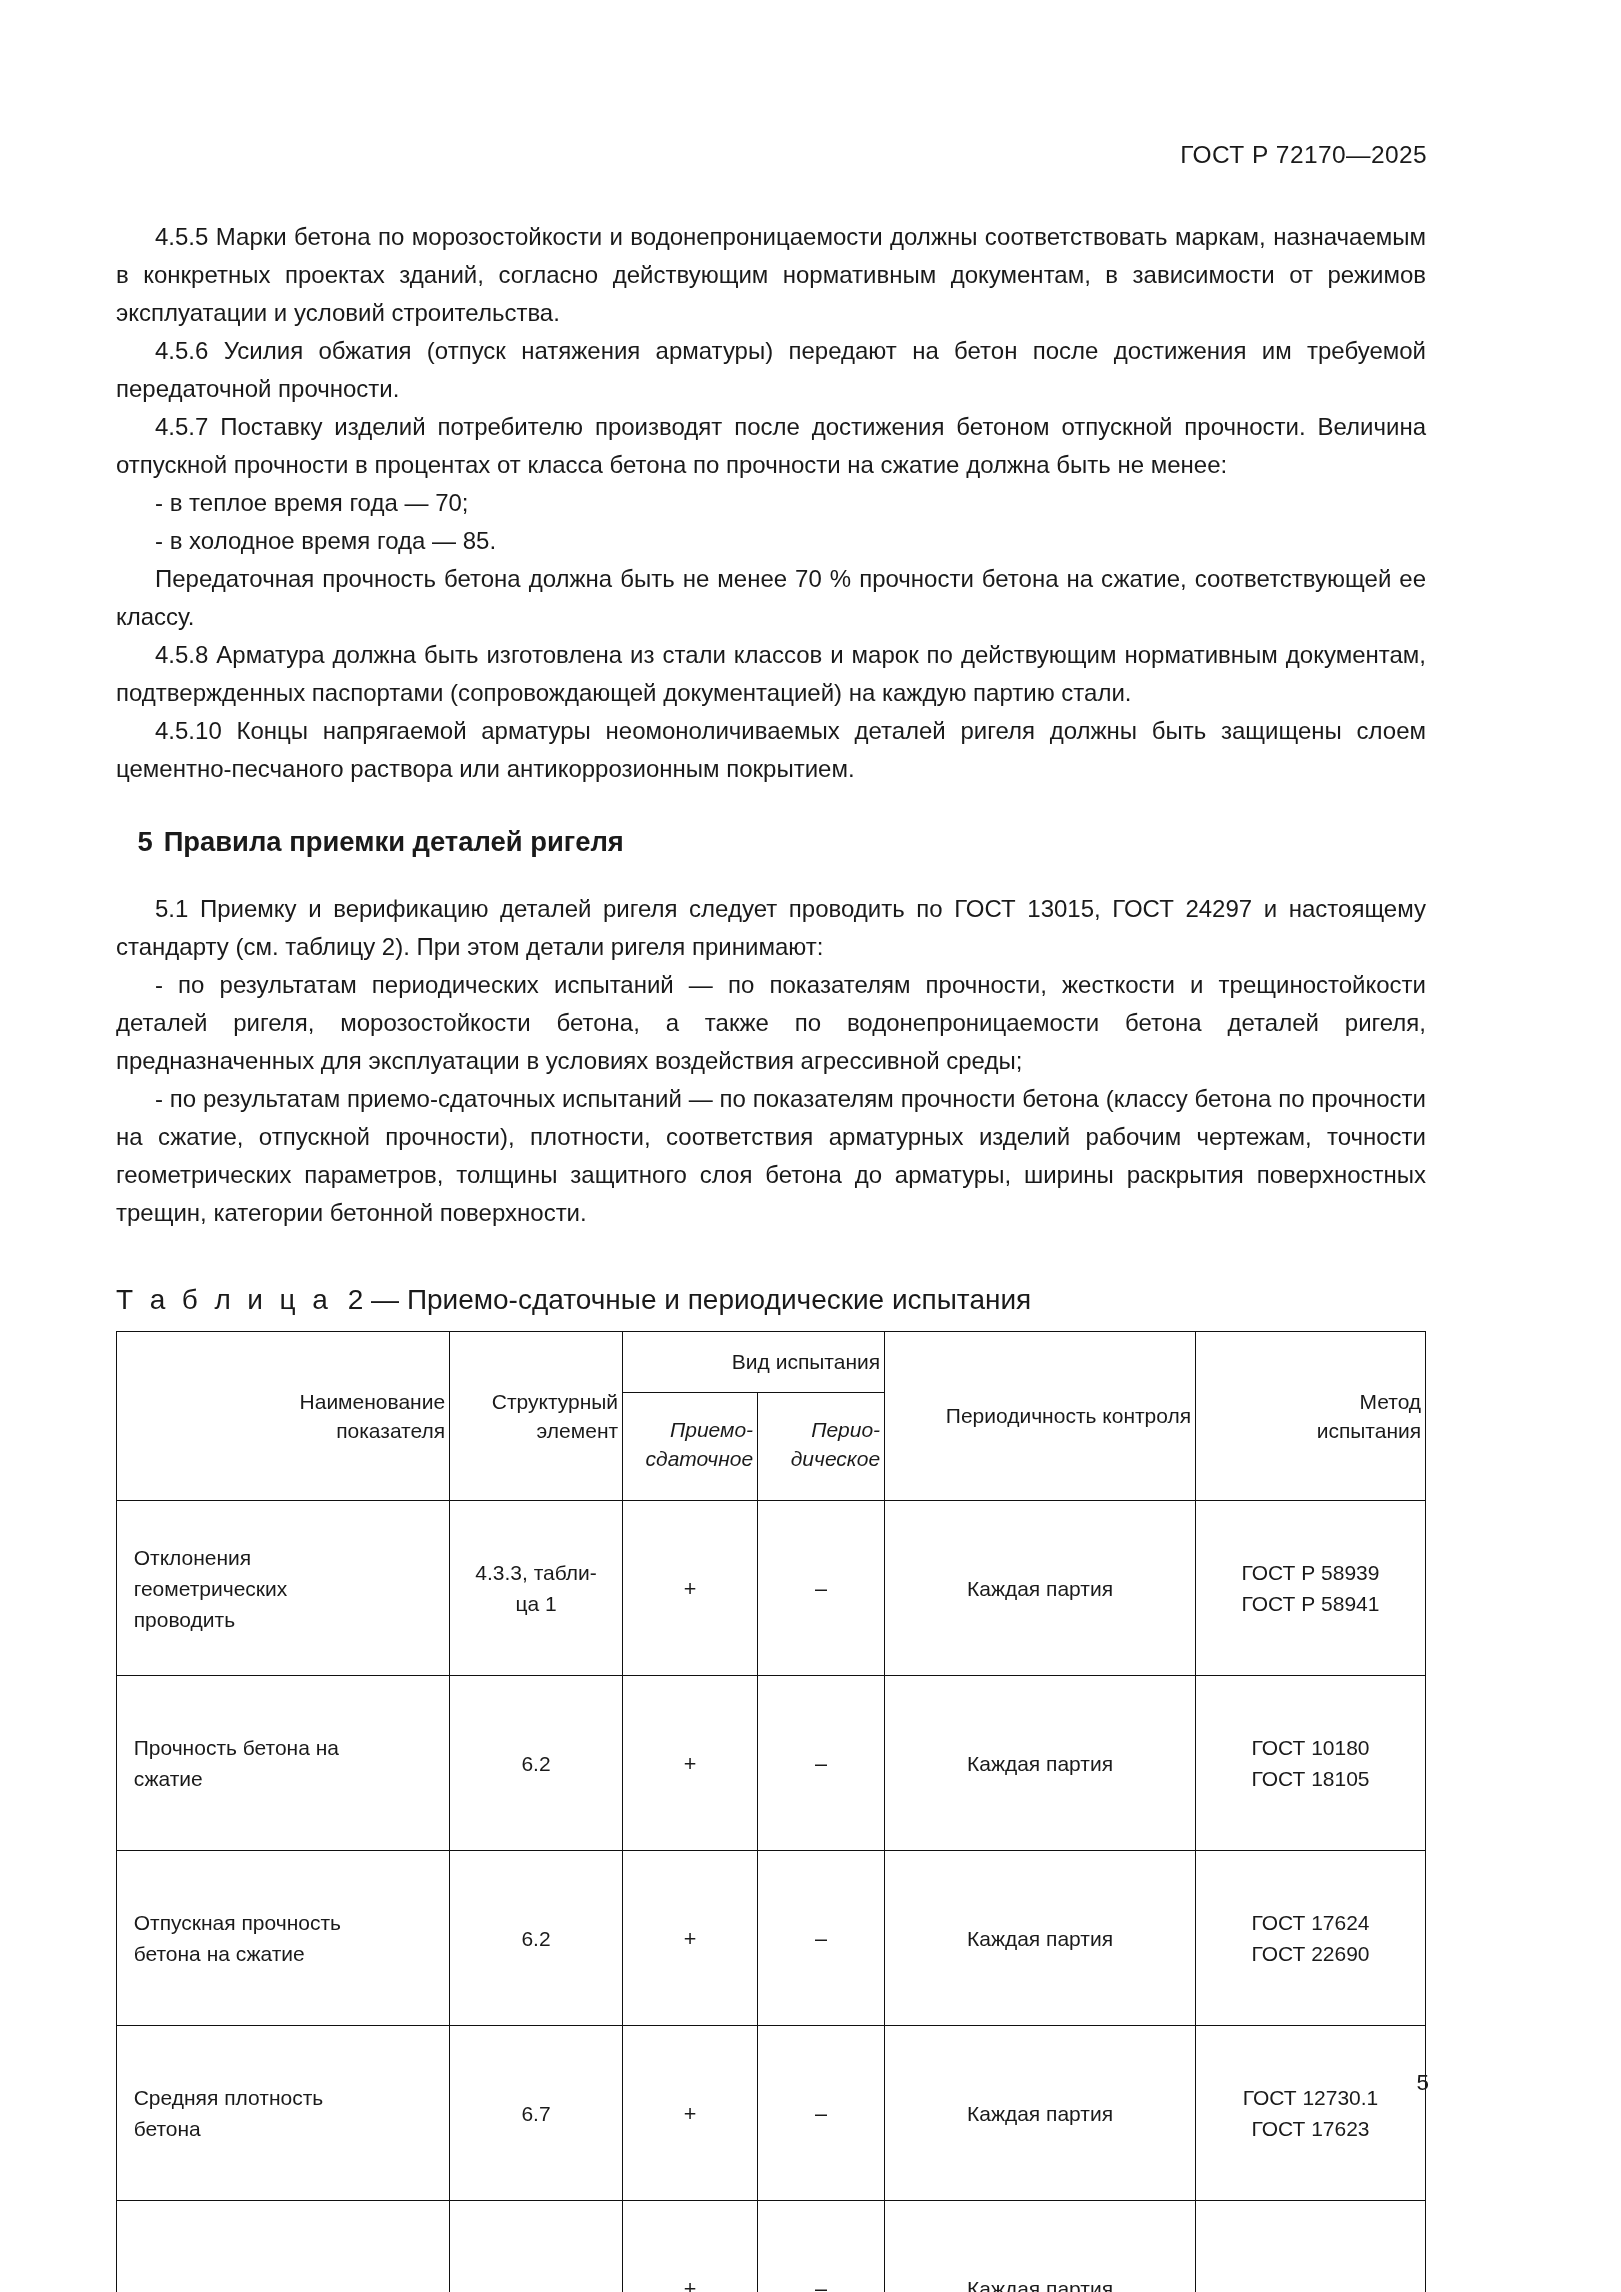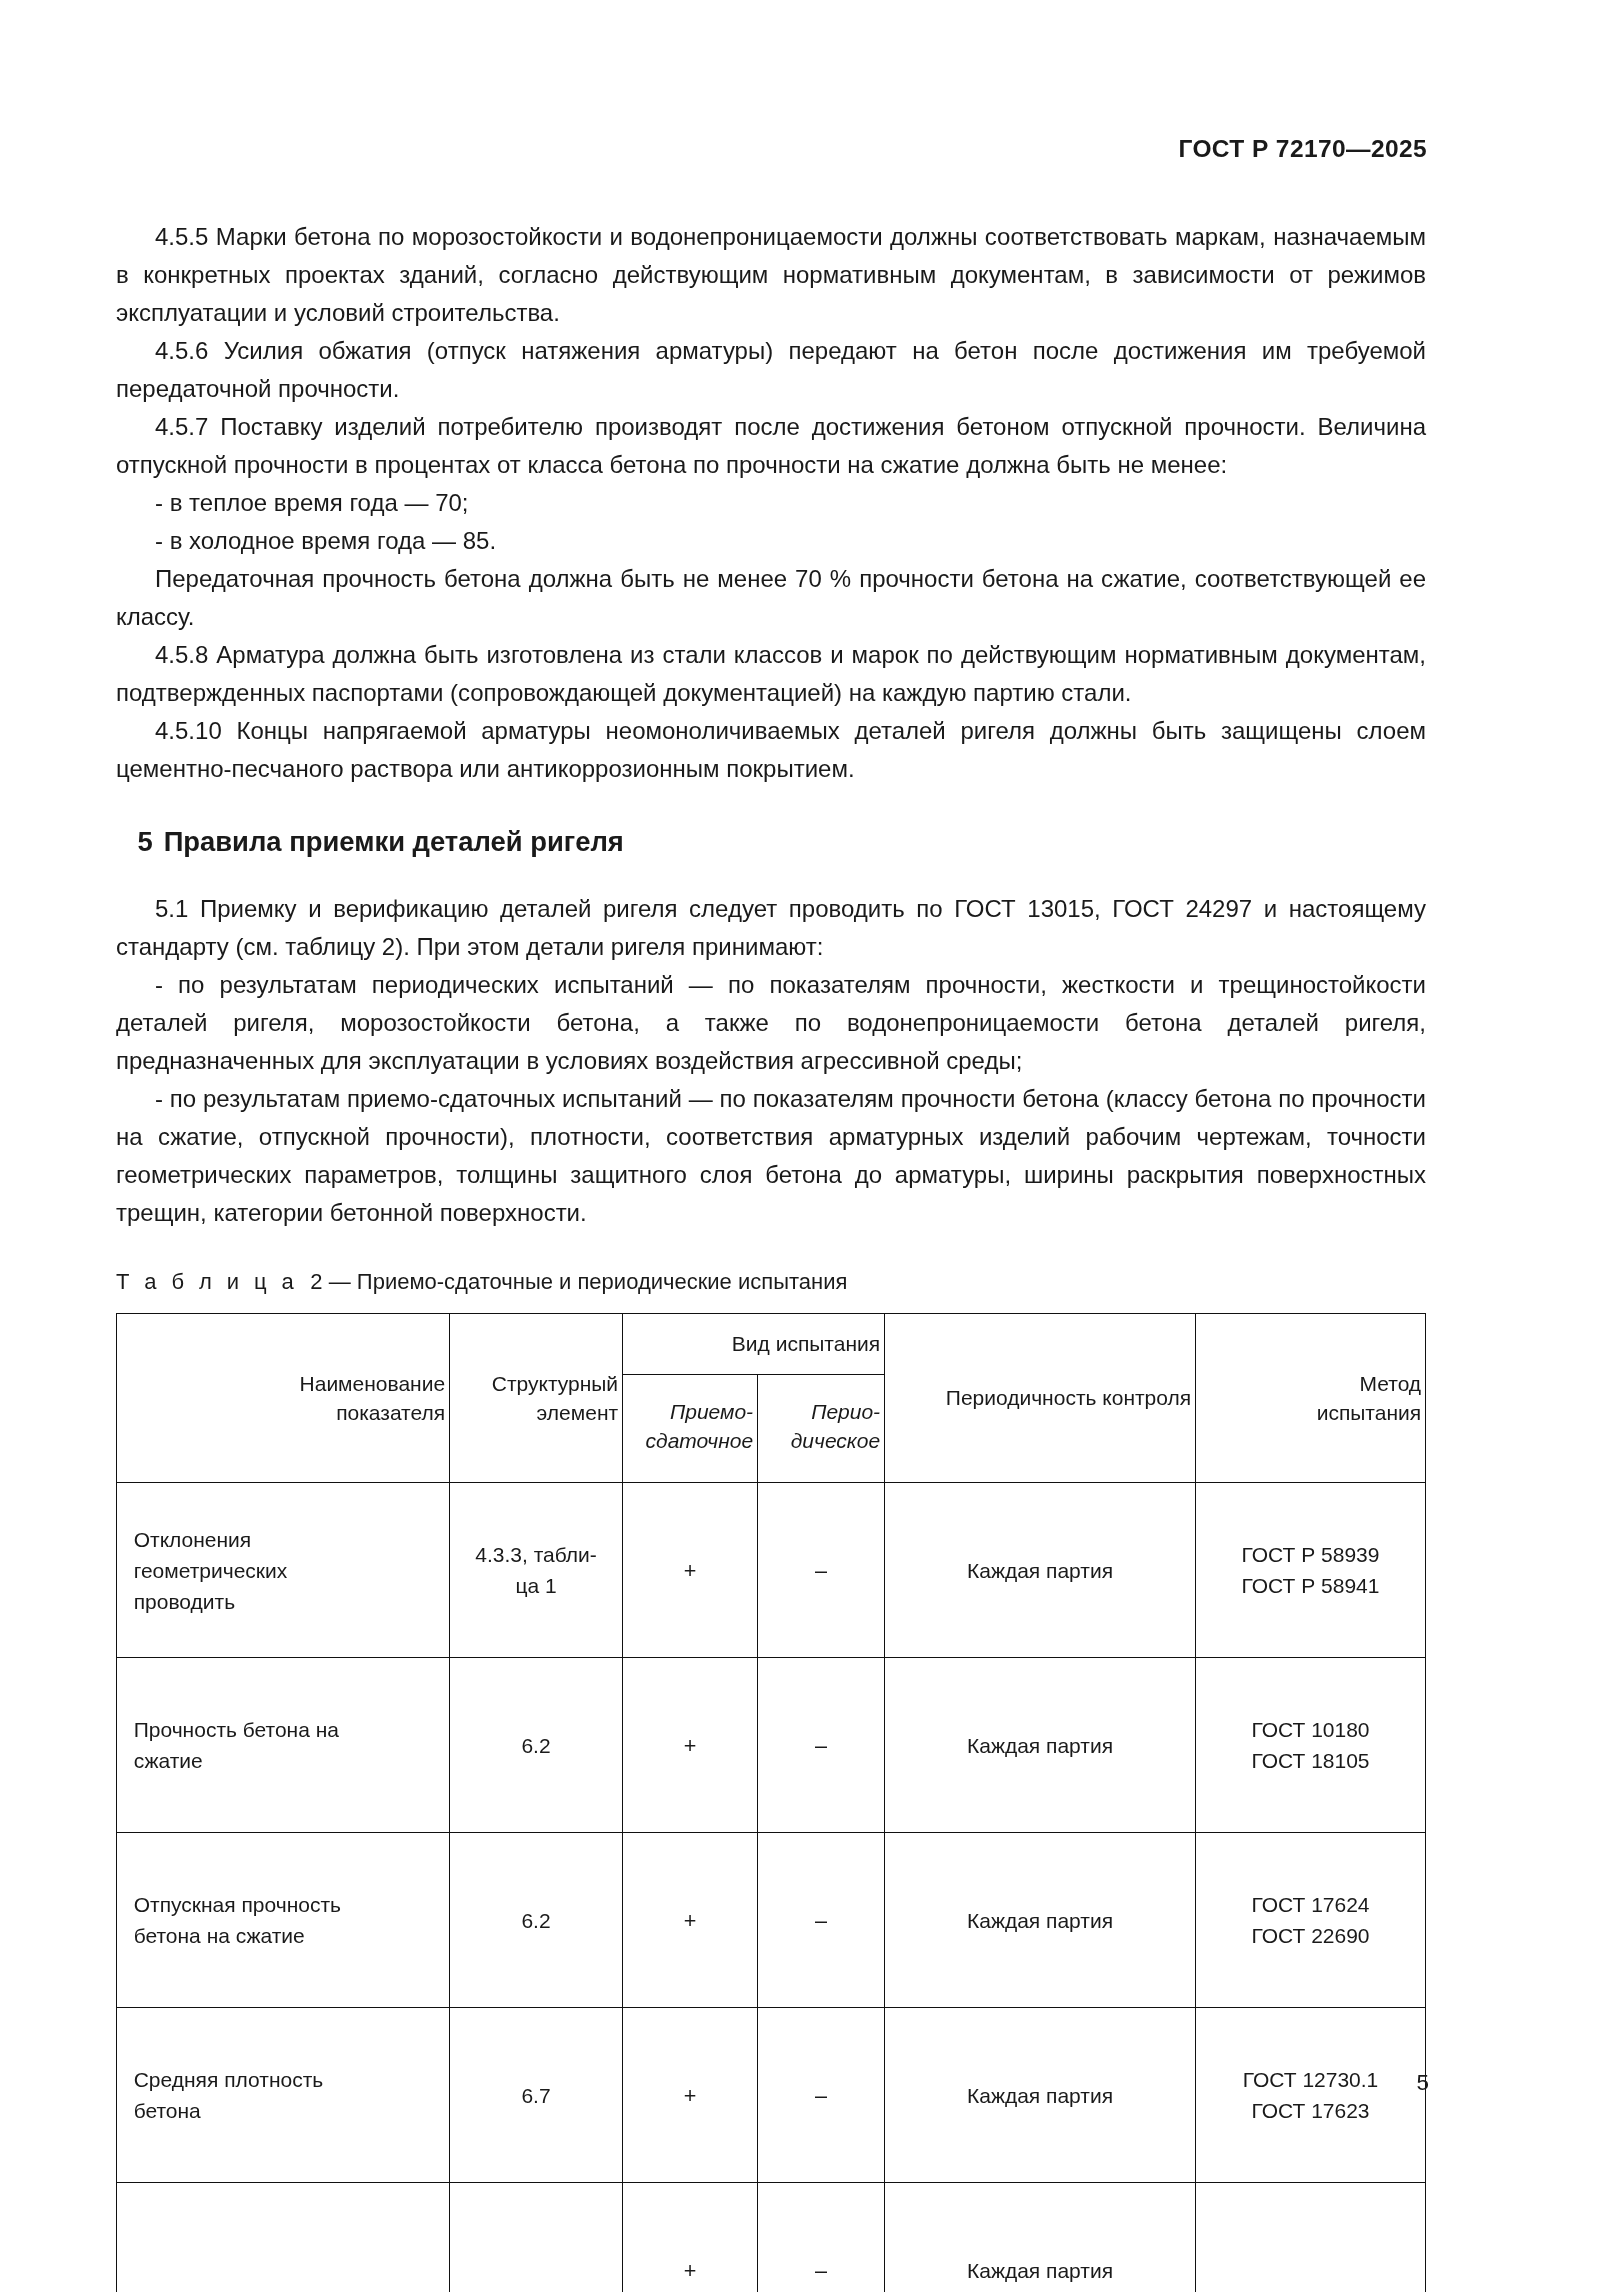--- a/index.html
+++ b/index.html
@@ -17,24 +17,24 @@
     width: 1621px;
     height: 2293px;
     background: #ffffff;
     box-sizing: border-box;
     overflow: hidden;
   }
 
   
   .doc-header {
     position: absolute;
-    top: 135px;
+    top: 141px;
     right: 194px;
     font-size: 24.5px;
-    font-weight: bold;
+    font-weight: normal;
     letter-spacing: 0.4px;
     white-space: nowrap;
   }
 
   
   .content {
     position: absolute;
     top: 218px;
     left: 116px;
     width: 1310px;
@@ -70,23 +70,23 @@
     padding-top: 35px;
     padding-bottom: 29px;
     padding-left: 21.6px;
   }
   h2.section-title .num {
     padding-right: 10.8px;
   }
 
   
   .table-caption {
-    font-size: 22px;
+    font-size: 28px;
     line-height: 33px;
-    margin-top: 33px;
+    margin-top: 51px;
     margin-bottom: 14.7px;
   }
   .table-caption .spaced {
     letter-spacing: 4.4px;
   }
 
   
   table.t2 {
     border-collapse: collapse;
     width: 1310px;

